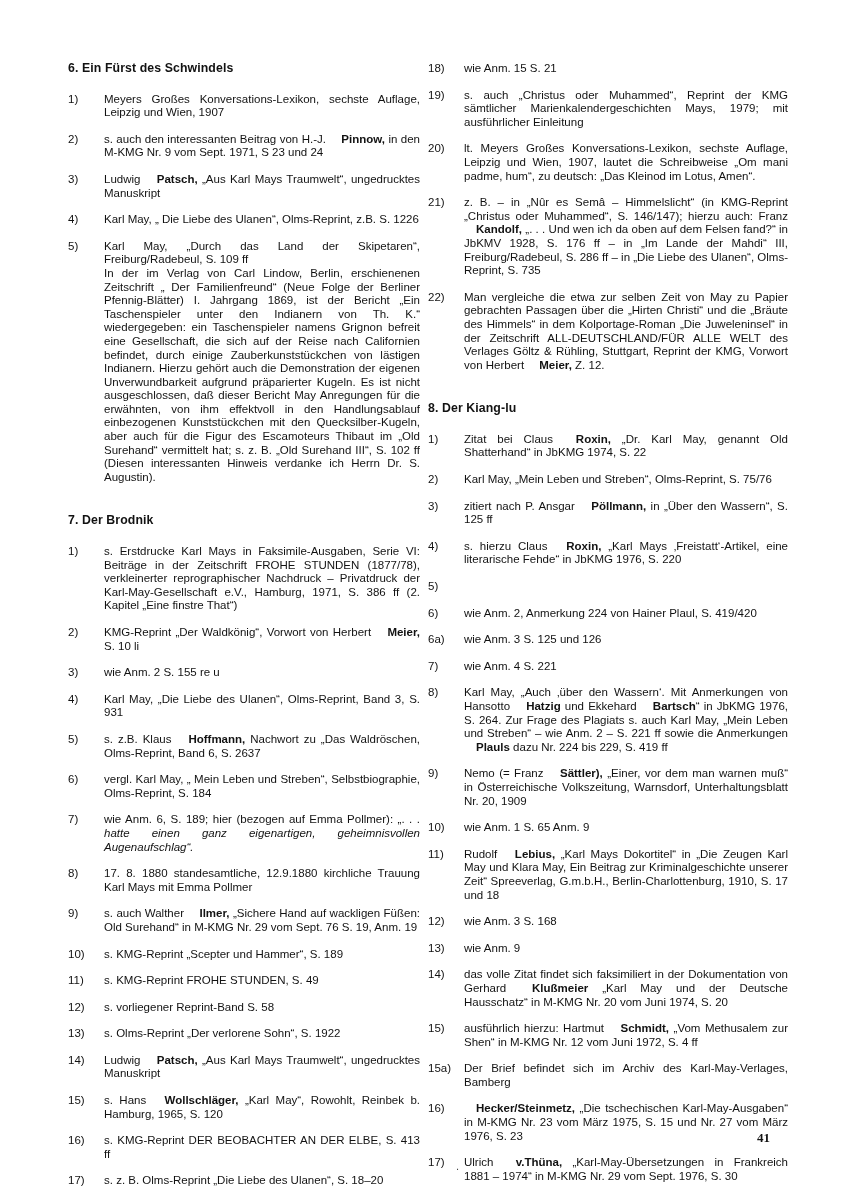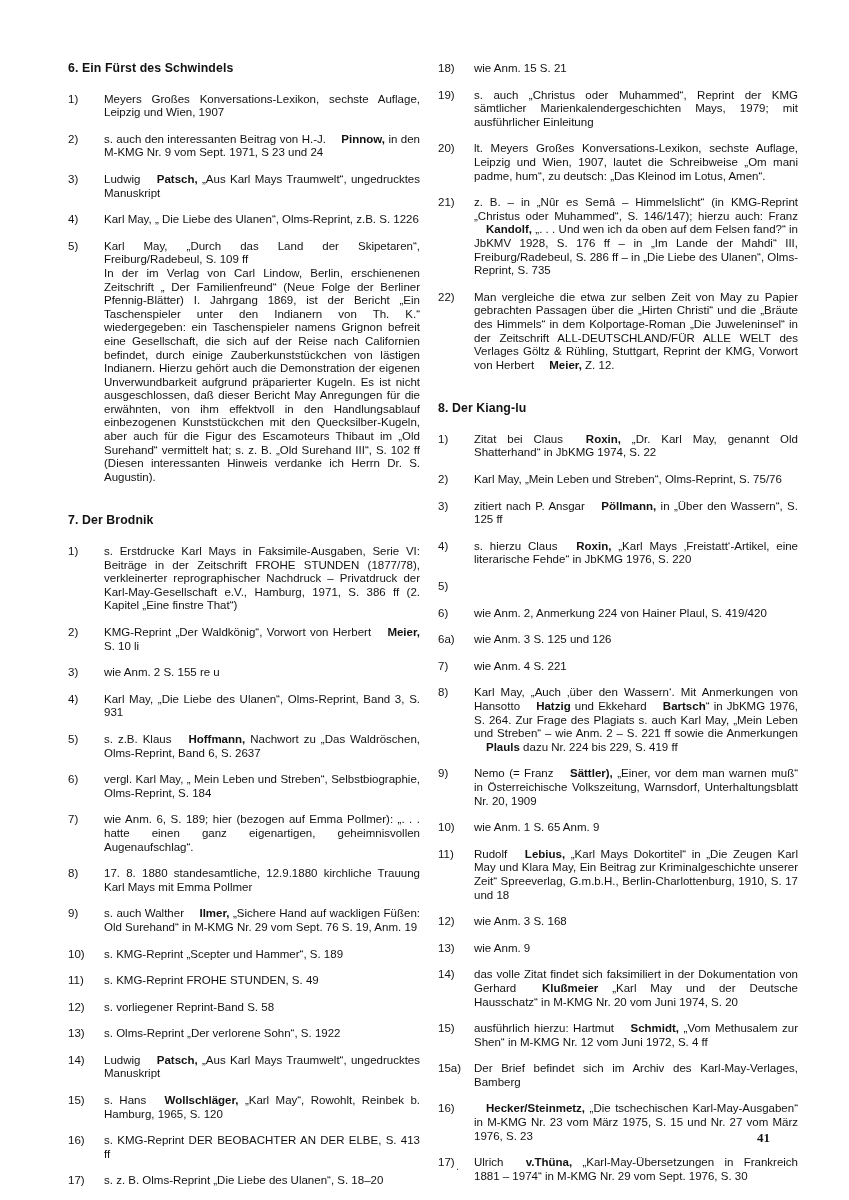--- a/index.html
+++ b/index.html
@@ -11,21 +11,21 @@
     font-family:"Liberation Sans","DejaVu Sans",sans-serif;
     font-size:11.5px;
     line-height:13.6px;
     color:#121212;
     overflow:hidden;
   }
   .content{
     position:absolute;
     top:62px;left:68px;
     display:flex;
-    gap:18px;
+    gap:8px;
   }
   .col{display:block;}
   .col-left{width:352px;}
   .col-right{width:360px;}
   .section-heading{
     font-weight:bold;
     font-size:12.3px;
     margin:30px 0 17px 0;
     letter-spacing:.1px;
   }
@@ -39,21 +39,21 @@
     flex:0 0 28px;
     text-align:left;
     white-space:nowrap;
   }
   .ref-body{
     flex:1;
     margin-left:8px;
     text-align:justify;
   }
   .b{font-weight:bold;padding-left:12px;}
-  .i{margin-top:20px;}
+  .i{font-style:italic;margin-top:20px;}
   .page-number{
     position:absolute;
     top:1131px;left:757px;
     font-family:"Liberation Serif","DejaVu Serif",serif;
     font-size:13px;
     font-weight:bold;
     color:#151515;
   }
   .stray-mark{
     position:absolute;

